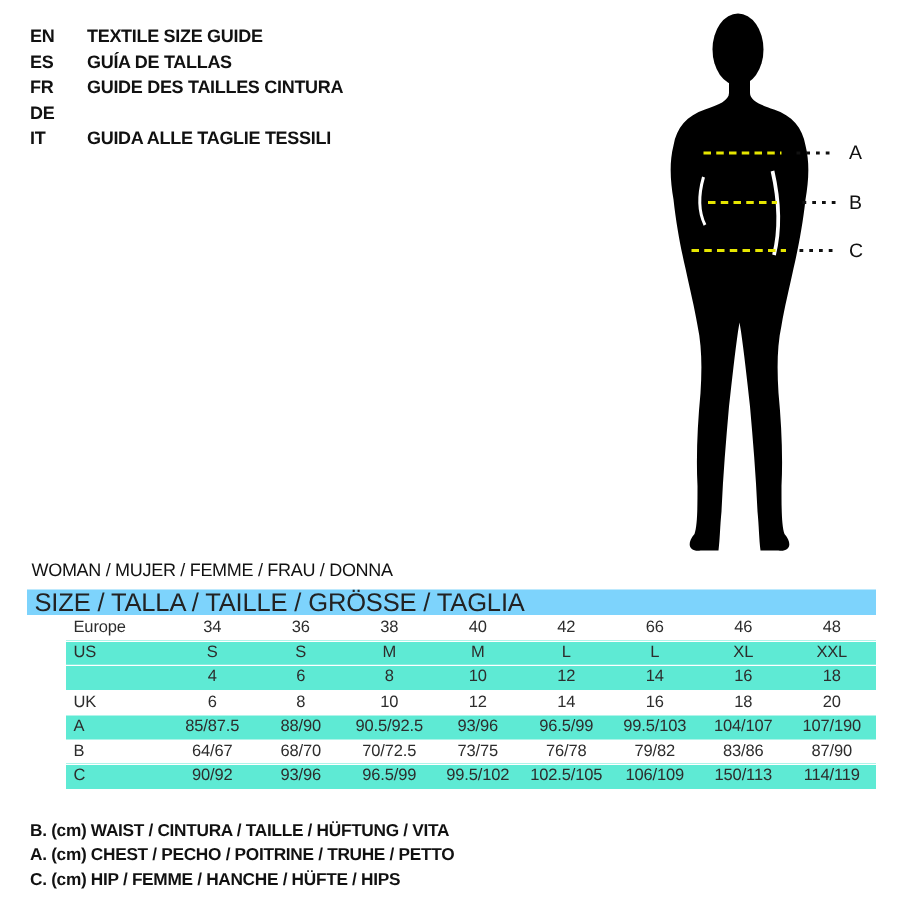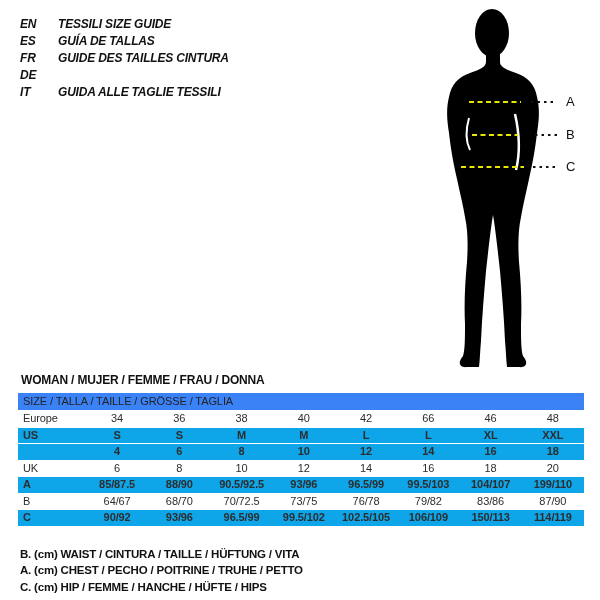--- a/index.html
+++ b/index.html
@@ -3,56 +3,56 @@
 <meta charset="utf-8">
 <style>
   html,body{margin:0;padding:0;}
   body{width:600px;height:600px;background:#ffffff;
        font-family:"Liberation Sans",sans-serif;color:#111;}
   .page{position:relative;width:600px;height:600px;overflow:hidden;background:#fff;}
 
   
   .lang-block{position:absolute;left:20px;top:15px;}
   .lang-row{display:flex;height:17px;align-items:center;
-            font-weight:bold;font-size:12px;letter-spacing:-0.2px;font-style:italic;}
+            font-weight:bold;font-size:12px;letter-spacing:-0.2px;}
   .lang-code{width:38px;}
   .lang-label{white-space:nowrap;}
 
   
   .figure-wrap{position:absolute;left:408px;top:4px;width:182px;height:372px;}
 
   
   .section-title{position:absolute;left:21px;top:373px;
-                 font-weight:bold;font-size:12px;letter-spacing:-0.2px;text-align:center;}
+                 font-weight:normal;font-size:12px;letter-spacing:-0.2px;text-align:center;}
 
   
   .size-table{position:absolute;left:18px;top:393px;width:566px;}
-  .thead{height:17px;line-height:17px;background:#3b82f6;
-         padding-left:5px;font-size:11px;color:#222;letter-spacing:-0.1px;}
+  .thead{height:17px;line-height:17px;background:#7dd3fc;
+         padding-left:5px;font-size:17px;color:#222;letter-spacing:-0.1px;}
   .trow{display:grid;grid-template-columns:68px repeat(8,1fr);
         height:16.5px;align-items:center;font-size:11px;color:#2d2d2d;
-        letter-spacing:-0.1px;}
-  .trow.shaded{background:#0ea5e9;box-shadow:inset 0 1px 0 #ffffff;font-weight:bold;}
+        letter-spacing:-0.1px;margin-left:26px;}
+  .trow.shaded{background:#5eead4;box-shadow:inset 0 1px 0 #ffffff;}
   .tcell{text-align:center;overflow:hidden;white-space:nowrap;}
   .tcell.label{text-align:left;padding-left:5px;}
 
   
   .legend-block{position:absolute;left:20px;top:546px;}
   .legend-row{height:16.3px;display:flex;align-items:center;
               font-weight:bold;font-size:11.5px;letter-spacing:-0.2px;white-space:nowrap;}
 </style>
 </head>
 <body>
 
 <div class="page">
 
   <div class="lang-block">
     <div class="lang-row">
       <span class="lang-code">EN</span>
-      <span class="lang-label">TESSILI SIZE GUIDE</span>
+      <span class="lang-label">TEXTILE SIZE GUIDE</span>
     </div>
     <div class="lang-row">
       <span class="lang-code">ES</span>
       <span class="lang-label">GUÍA DE TALLAS</span>
     </div>
     <div class="lang-row">
       <span class="lang-code">FR</span>
       <span class="lang-label">GUIDE DES TAILLES CINTURA</span>
     </div>
     <div class="lang-row">
@@ -168,21 +168,21 @@
         </div>
         <div class="trow shaded">
           <div class="tcell label">A</div>
           <div class="tcell">85/87.5</div>
           <div class="tcell">88/90</div>
           <div class="tcell">90.5/92.5</div>
           <div class="tcell">93/96</div>
           <div class="tcell">96.5/99</div>
           <div class="tcell">99.5/103</div>
           <div class="tcell">104/107</div>
-          <div class="tcell">199/110</div>
+          <div class="tcell">107/190</div>
         </div>
         <div class="trow">
           <div class="tcell label">B</div>
           <div class="tcell">64/67</div>
           <div class="tcell">68/70</div>
           <div class="tcell">70/72.5</div>
           <div class="tcell">73/75</div>
           <div class="tcell">76/78</div>
           <div class="tcell">79/82</div>
           <div class="tcell">83/86</div>

